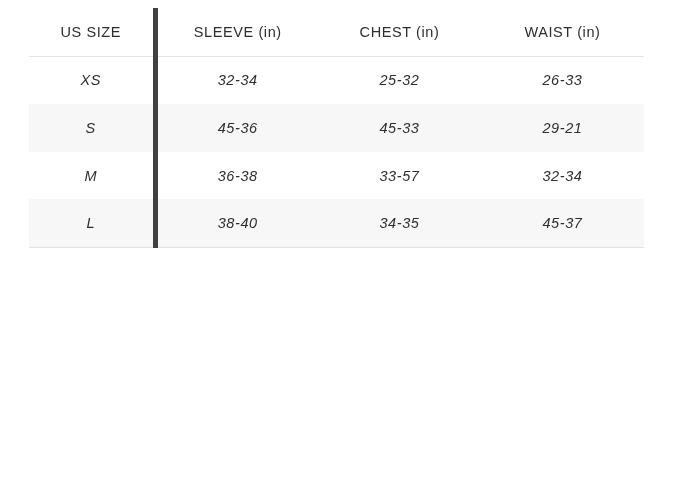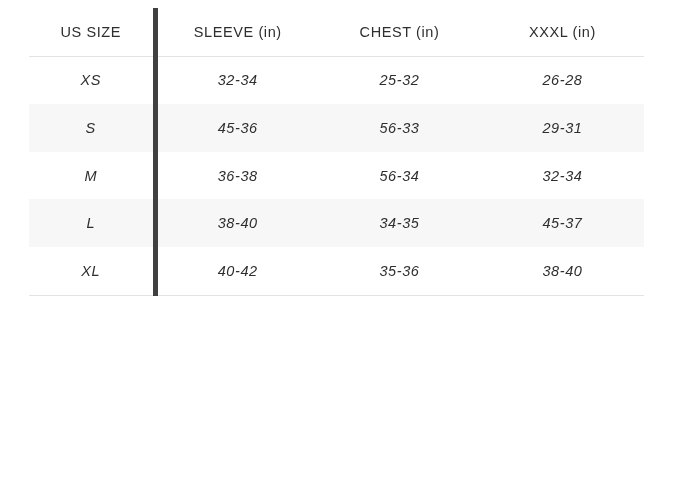--- a/index.html
+++ b/index.html
@@ -76,49 +76,43 @@
       <col class="c0">
       <col class="c1">
       <col class="c2">
       <col class="c3">
     </colgroup>
     <thead>
       <tr>
         <th>US SIZE</th>
         <th>SLEEVE (in)</th>
         <th>CHEST (in)</th>
-        <th>XXXL (in)</th>
+        <th>WAIST (in)</th>
       </tr>
     </thead>
     <tbody>
       <tr>
         <td>XS</td>
         <td>32-34</td>
         <td>25-32</td>
-        <td>26-28</td>
+        <td>26-33</td>
       </tr>
       <tr class="alt">
         <td>S</td>
         <td>45-36</td>
-        <td>56-33</td>
-        <td>29-31</td>
+        <td>45-33</td>
+        <td>29-21</td>
       </tr>
       <tr>
         <td>M</td>
         <td>36-38</td>
-        <td>56-34</td>
+        <td>33-57</td>
         <td>32-34</td>
       </tr>
       <tr class="alt">
         <td>L</td>
         <td>38-40</td>
         <td>34-35</td>
         <td>45-37</td>
       </tr>
-      <tr>
-        <td>XL</td>
-        <td>40-42</td>
-        <td>35-36</td>
-        <td>38-40</td>
-      </tr>
     </tbody>
   </table>
 </div>
 
 </body></html>

